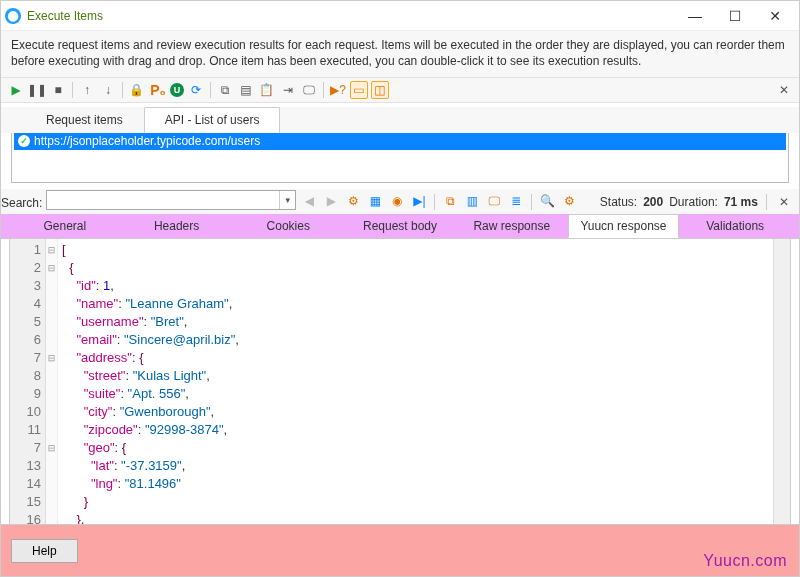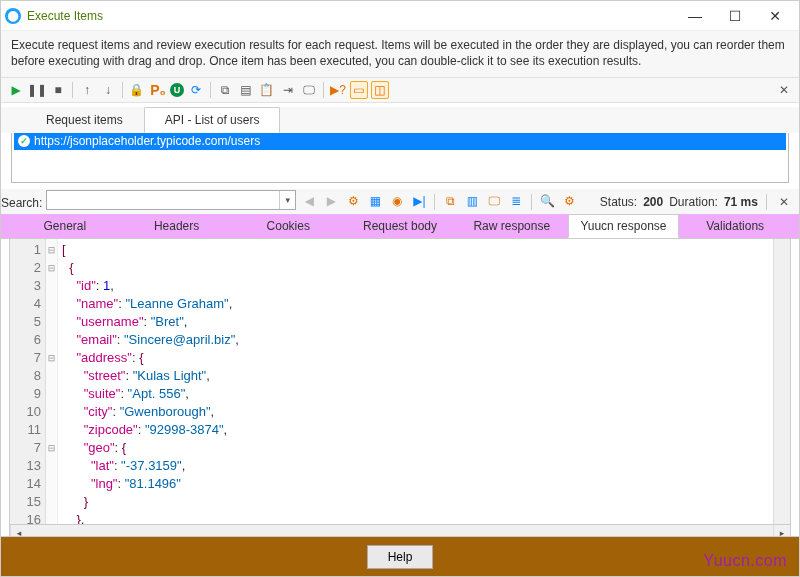--- a/index.html
+++ b/index.html
@@ -34,21 +34,21 @@
 .itab { font-size:12px; padding:4px 0; text-align:center; flex:1; color:#333; border:1px solid transparent;}
 .itab.active { background:#fff; border:1px solid #ccc; border-bottom-color:#fff; border-radius:2px 2px 0 0;}
 .code-area { position:relative; margin:0 8px; border:1px solid #ccc; border-top:none; height:286px; overflow:hidden; background:#fff; font-family:Consolas, monospace; font-size:13px; display:flex;}
 .gutter { width:36px; background:#f0f0f0; text-align:right; color:#777; padding:2px 4px 2px 0; border-right:1px solid #ddd; line-height:18px;}
 .foldcol { width:12px; background:#fafafa; border-right:1px solid #eee; line-height:18px; color:#999; font-size:9px; text-align:center; padding-top:2px;}
 .code { flex:1; padding:2px 4px; line-height:18px; white-space:pre; overflow:auto;}
 .sb { width:17px; background:#f0f0f0; border-left:1px solid #ddd;}
 .k { color:#c00080;} .s { color:#0066aa;} .n { color:#0000cc;} .p { color:#333;} .br {color:#800040;}
 .hbar { height:17px; background:#f0f0f0; border:1px solid #ccc; border-top:none; margin:0 8px; display:flex;}
 .hbar .track{flex:1;} .hbar .ab{width:17px;border-left:1px solid #ddd;display:flex;align-items:center;justify-content:center;font-size:9px;color:#555;}
-.footer { position:absolute; bottom:0; left:0; right:0; height:40px; background:#a16207; border-top:1px solid #ccc; display:flex; align-items:center; padding:0 10px;justify-content:center;}
+.footer { position:absolute; bottom:0; left:0; right:0; height:52px; background:#fca5a5; border-top:1px solid #ccc; display:flex; align-items:center; padding:0 10px;}
 .helpbtn { padding:4px 20px; font-size:12px; background:#e9e9e9; border:1px solid #aaa;}
 .watermark { position:absolute; bottom:6px; right:12px; font-size:16px; color:#a21caf; font-weight:500; letter-spacing:0.5px; z-index:5;}
 </style>
 </head>
 <body>
 
 <div class="window">
   <div class="titlebar">
     <span class="icon">⬤</span>
     <span class="title">Execute Items</span>

